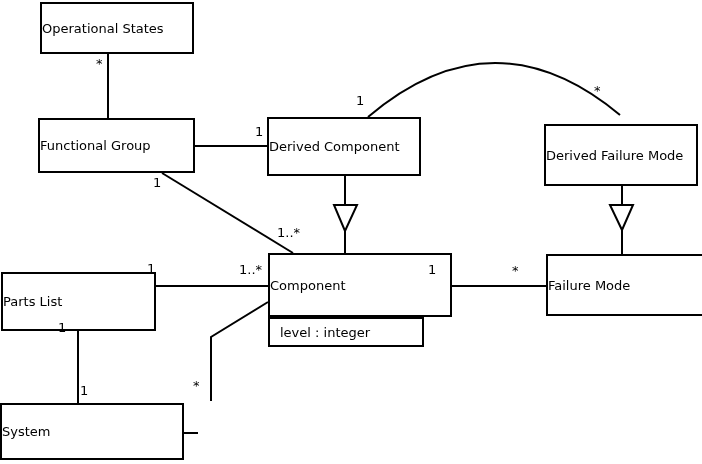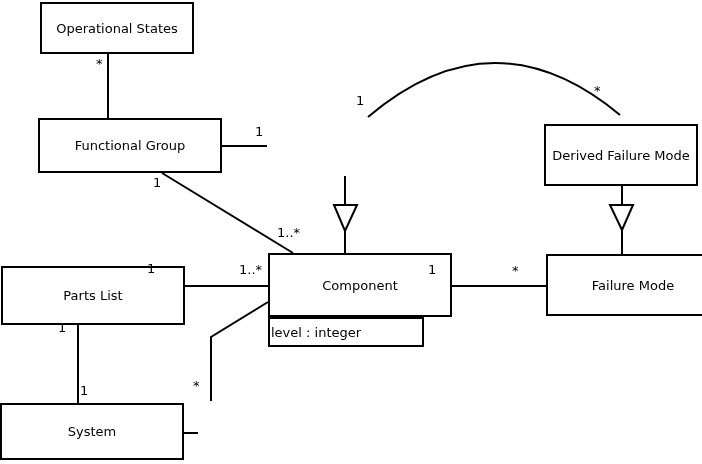--- a/index.html
+++ b/index.html
@@ -4,24 +4,24 @@
 <style>
   html, body { margin:0; padding:0; background:#ffffff; }
   #canvas {
     position:relative; width:702px; height:464px; background:#ffffff;
     font-family:"DejaVu Sans","Liberation Sans",sans-serif; color:#000;
     overflow:hidden;
   }
   #edge-layer { position:absolute; left:0; top:0; width:702px; height:464px; }
   .uml-class {
     position:absolute; box-sizing:border-box; background:#ffffff;
-    border:2px solid #000; display:flex; align-items:center; justify-content:center;
+    border:2px solid #000; display:flex; align-items:center; justify-content:flex-start;
     font-size:13px; line-height:1; white-space:nowrap;
   }
-  .uml-class.attr { justify-content:flex-start; padding-left:1px; }
+  .uml-class.attr { justify-content:flex-start; padding-left:10px; }
   .mult {
     position:absolute; font-size:13px; line-height:1; white-space:nowrap;
   }
 </style>
 </head>
 <body>
 
 <div id="canvas">
 
   <svg id="edge-layer" viewBox="0 0 702 464" fill="none" stroke="#000000" stroke-width="2">
@@ -44,30 +44,33 @@
       <line x1="622" y1="177" x2="622" y2="205"></line>
       <polygon points="610,205 633,205 622,230" fill="#ffffff"></polygon>
       <line x1="622" y1="230" x2="622" y2="254"></line>
     </g>
   </svg>
 
   <div class="uml-class" style="left:40px;top:2px;width:154px;height:52px">
     <span>Operational States</span>
   </div>
 
-  <div class="uml-class" style="left:38px;top:118px;width:184px;height:55px">
+  <div class="uml-class" style="left:38px;top:118px;width:157px;height:55px">
     <span>Functional Group</span>
   </div>
 
+  <div class="uml-class" style="left:267px;top:117px;width:154px;height:59px">
+    <span>Derived Component</span>
+  </div>
 
   <div class="uml-class" style="left:544px;top:124px;width:154px;height:62px">
     <span>Derived Failure Mode</span>
   </div>
 
-  <div class="uml-class" style="left:1px;top:266px;width:184px;height:59px">
+  <div class="uml-class" style="left:1px;top:272px;width:155px;height:59px">
     <span>Parts List</span>
   </div>
 
   <div class="uml-class" style="left:268px;top:253px;width:184px;height:64px">
     <span>Component</span>
   </div>
   <div class="uml-class attr" style="left:268px;top:317px;width:156px;height:30px">
     <span>level : integer</span>
   </div>
 

